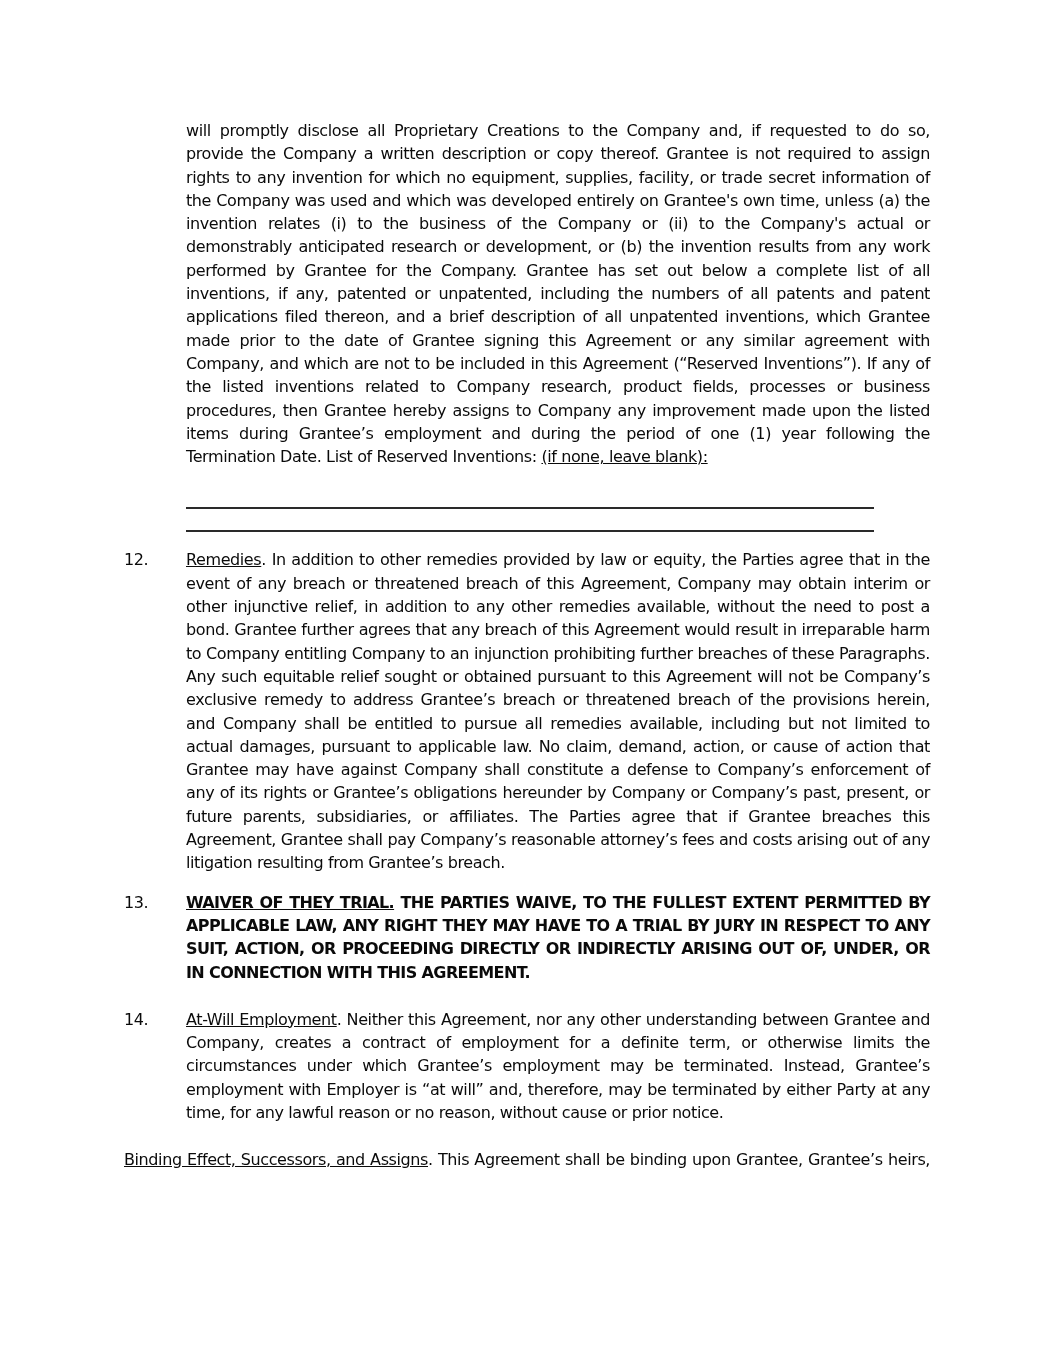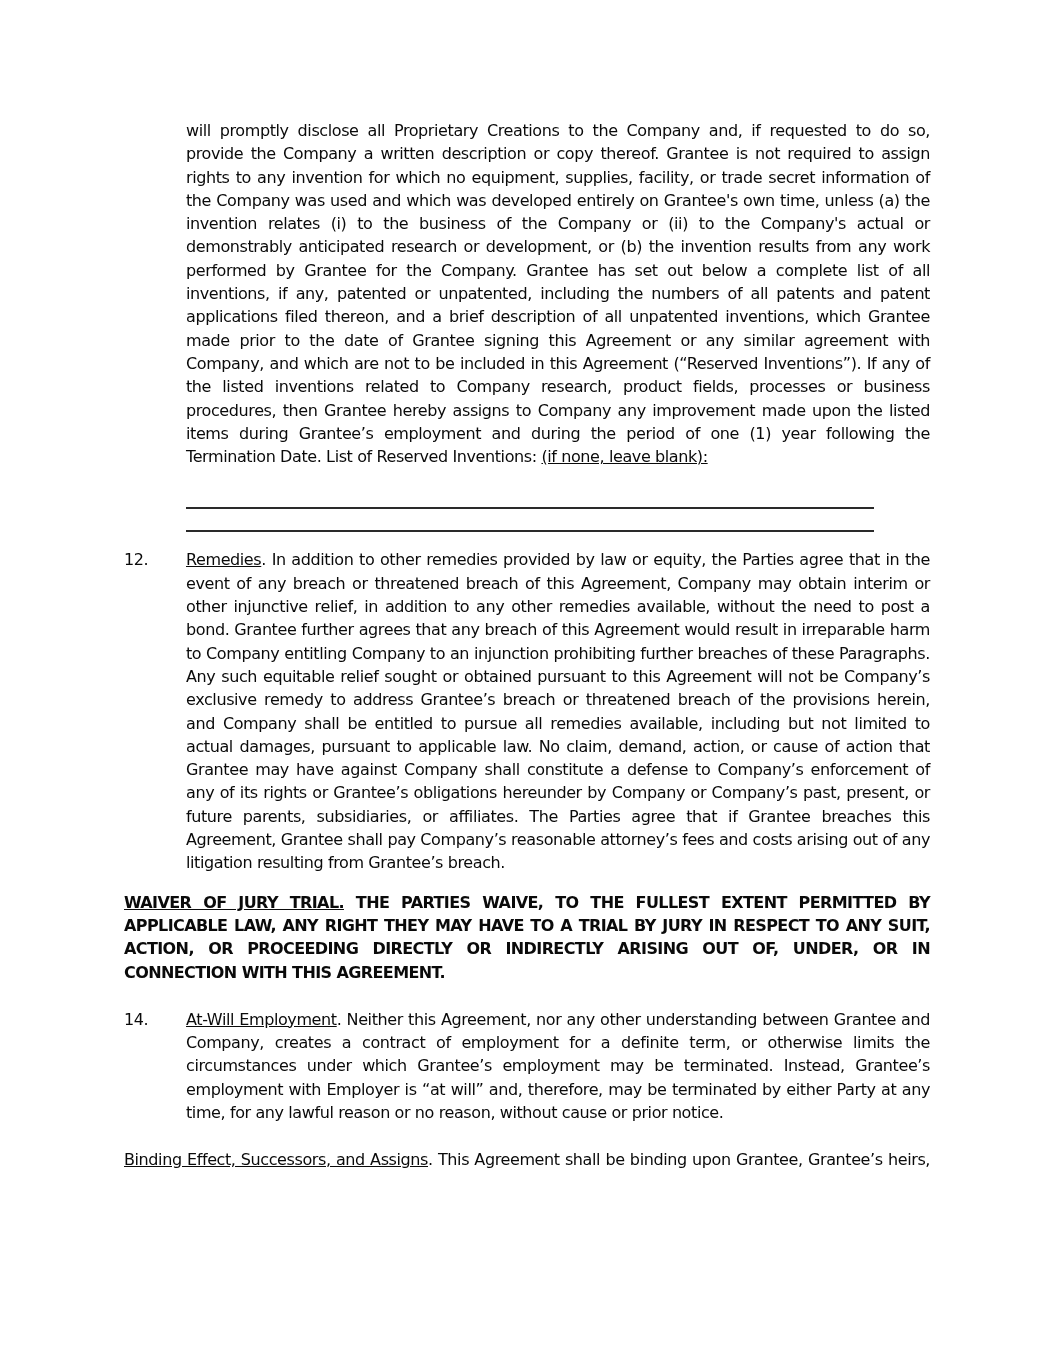--- a/index.html
+++ b/index.html
@@ -66,21 +66,22 @@
       <div class="fill-line"></div>
       <div class="fill-line"></div>
     </div>
 
     <div class="numpara">
       <span class="num">12.</span>
       <p class="pbody"><span class="u">Remedies</span><span>. </span><span>In addition to other remedies provided by law or equity, the Parties agree that in the event of any breach or threatened breach of this Agreement, Company may obtain interim or other injunctive relief, in addition to any other remedies available, without the need to post a bond. Grantee further agrees that any breach of this Agreement would result in irreparable harm to Company entitling Company to an injunction prohibiting further breaches of these Paragraphs. Any such equitable relief sought or obtained pursuant to this Agreement will not be Company’s exclusive remedy to address Grantee’s breach or threatened breach of the provisions herein, and Company shall be entitled to pursue all remedies available, including but not limited to actual damages, pursuant to applicable law.  No claim, demand, action, or cause of action that Grantee may have against Company shall constitute a defense to Company’s enforcement of any of its rights or Grantee’s obligations hereunder by Company or Company’s past, present, or future parents, subsidiaries, or affiliates.  The Parties agree that if Grantee breaches this Agreement, Grantee shall pay Company’s reasonable attorney’s fees and costs arising out of any litigation resulting from Grantee’s breach.</span></p>
     </div>
 
     <div class="numpara">
-      <p class="pbody bold"><span class="u">WAIVER OF JURY TRIAL.</span><span>  </span><span>THE PARTIES WAIVE, TO THE FULLEST EXTENT PERMITTED BY APPLICABLE LAW, ANY RIGHT THEY MAY HAVE TO A TRIAL BY JURY IN RESPECT TO ANY SUIT, ACTION, OR PROCEEDING DIRECTLY OR INDIRECTLY ARISING OUT OF, UNDER, OR IN CONNECTION WITH THIS AGREEMENT.</span></p>
+      <span class="num">13.</span>
+      <p class="pbody bold"><span class="u">WAIVER OF THEY TRIAL.</span><span>  </span><span>THE PARTIES WAIVE, TO THE FULLEST EXTENT PERMITTED BY APPLICABLE LAW, ANY RIGHT THEY MAY HAVE TO A TRIAL BY JURY IN RESPECT TO ANY SUIT, ACTION, OR PROCEEDING DIRECTLY OR INDIRECTLY ARISING OUT OF, UNDER, OR IN CONNECTION WITH THIS AGREEMENT.</span></p>
     </div>
 
     <div class="numpara tight">
       <span class="num">14.</span>
       <p class="pbody"><span class="u">At-Will Employment</span><span>.  </span><span>Neither this Agreement, nor any other understanding between Grantee and Company, creates a contract of employment for a definite term, or otherwise limits the circumstances under which Grantee’s employment may be terminated.   Instead, Grantee’s employment with Employer is “at will” and, therefore, may be terminated by either Party at any time, for any lawful reason or no reason, without cause or prior notice.</span></p>
     </div>
 
     <div class="numpara tight">
       <p class="pbody"><span class="u">Binding Effect, Successors, and Assigns</span><span>.  </span><span>This Agreement shall be binding upon Grantee, Grantee’s heirs, executors and administrators, and upon Company, and its successors and assigns, and shall inure to the benefit of and be enforceable by Company and its successors and assigns.  This Agreement may not be assigned by Grantee.  For the avoidance of doubt, this Agreement, including but not limited to the restrictions in Paragraphs 3-10, shall survive the termination of Grantee’s employment.</span></p>
     </div>

